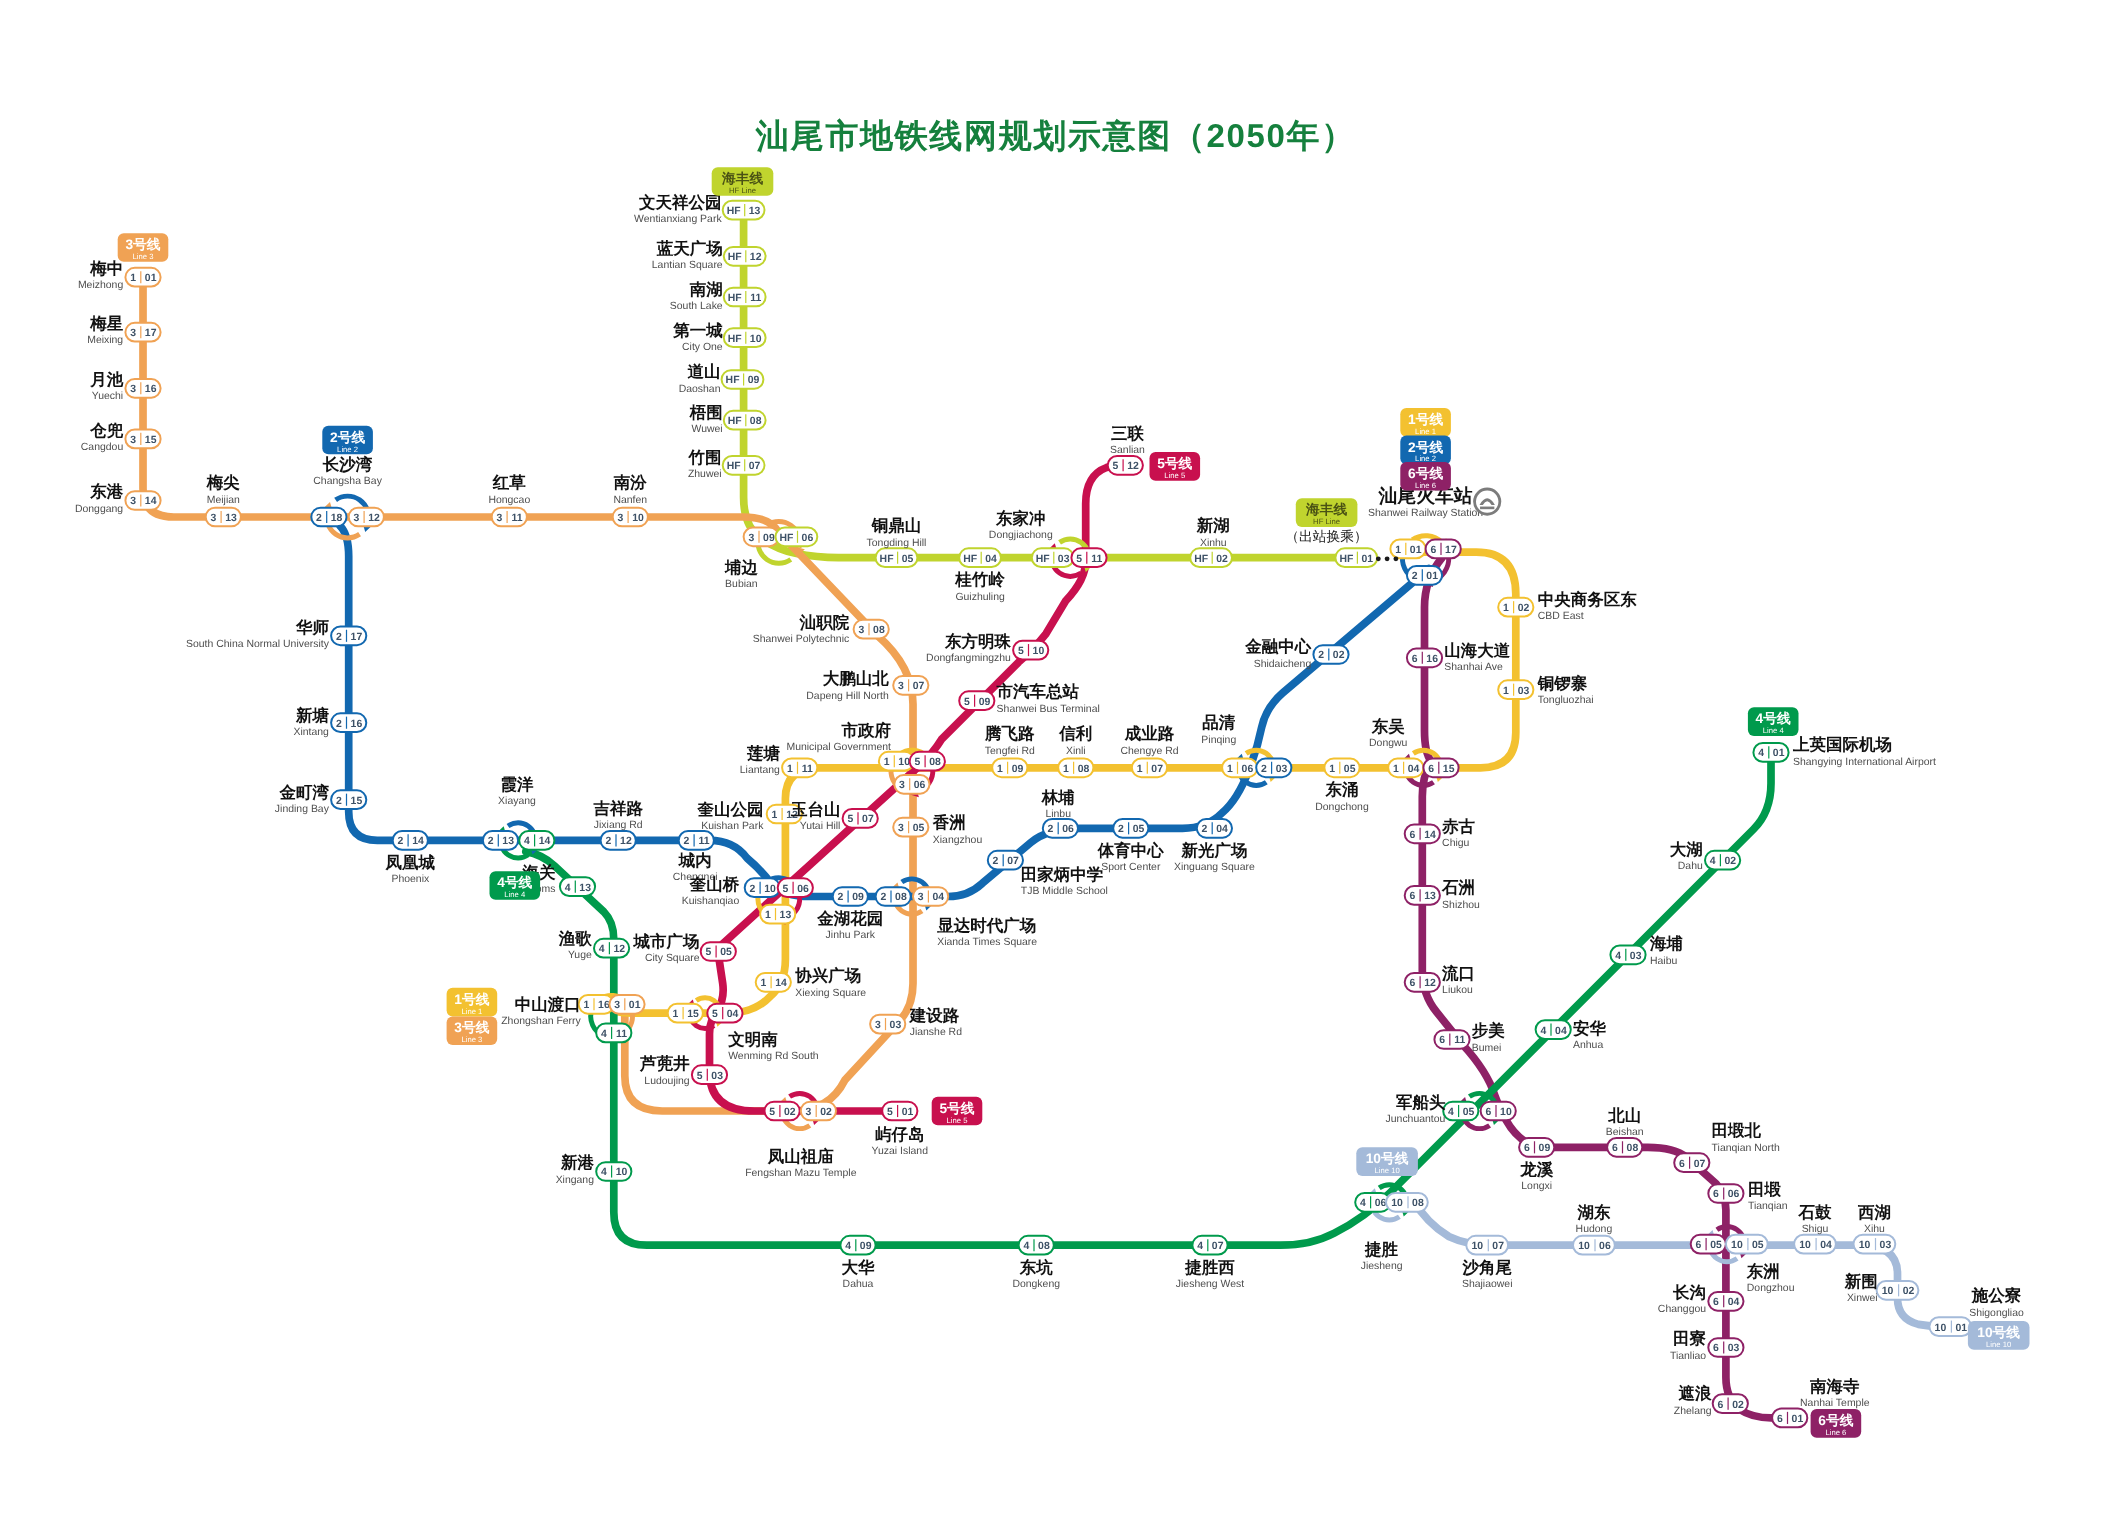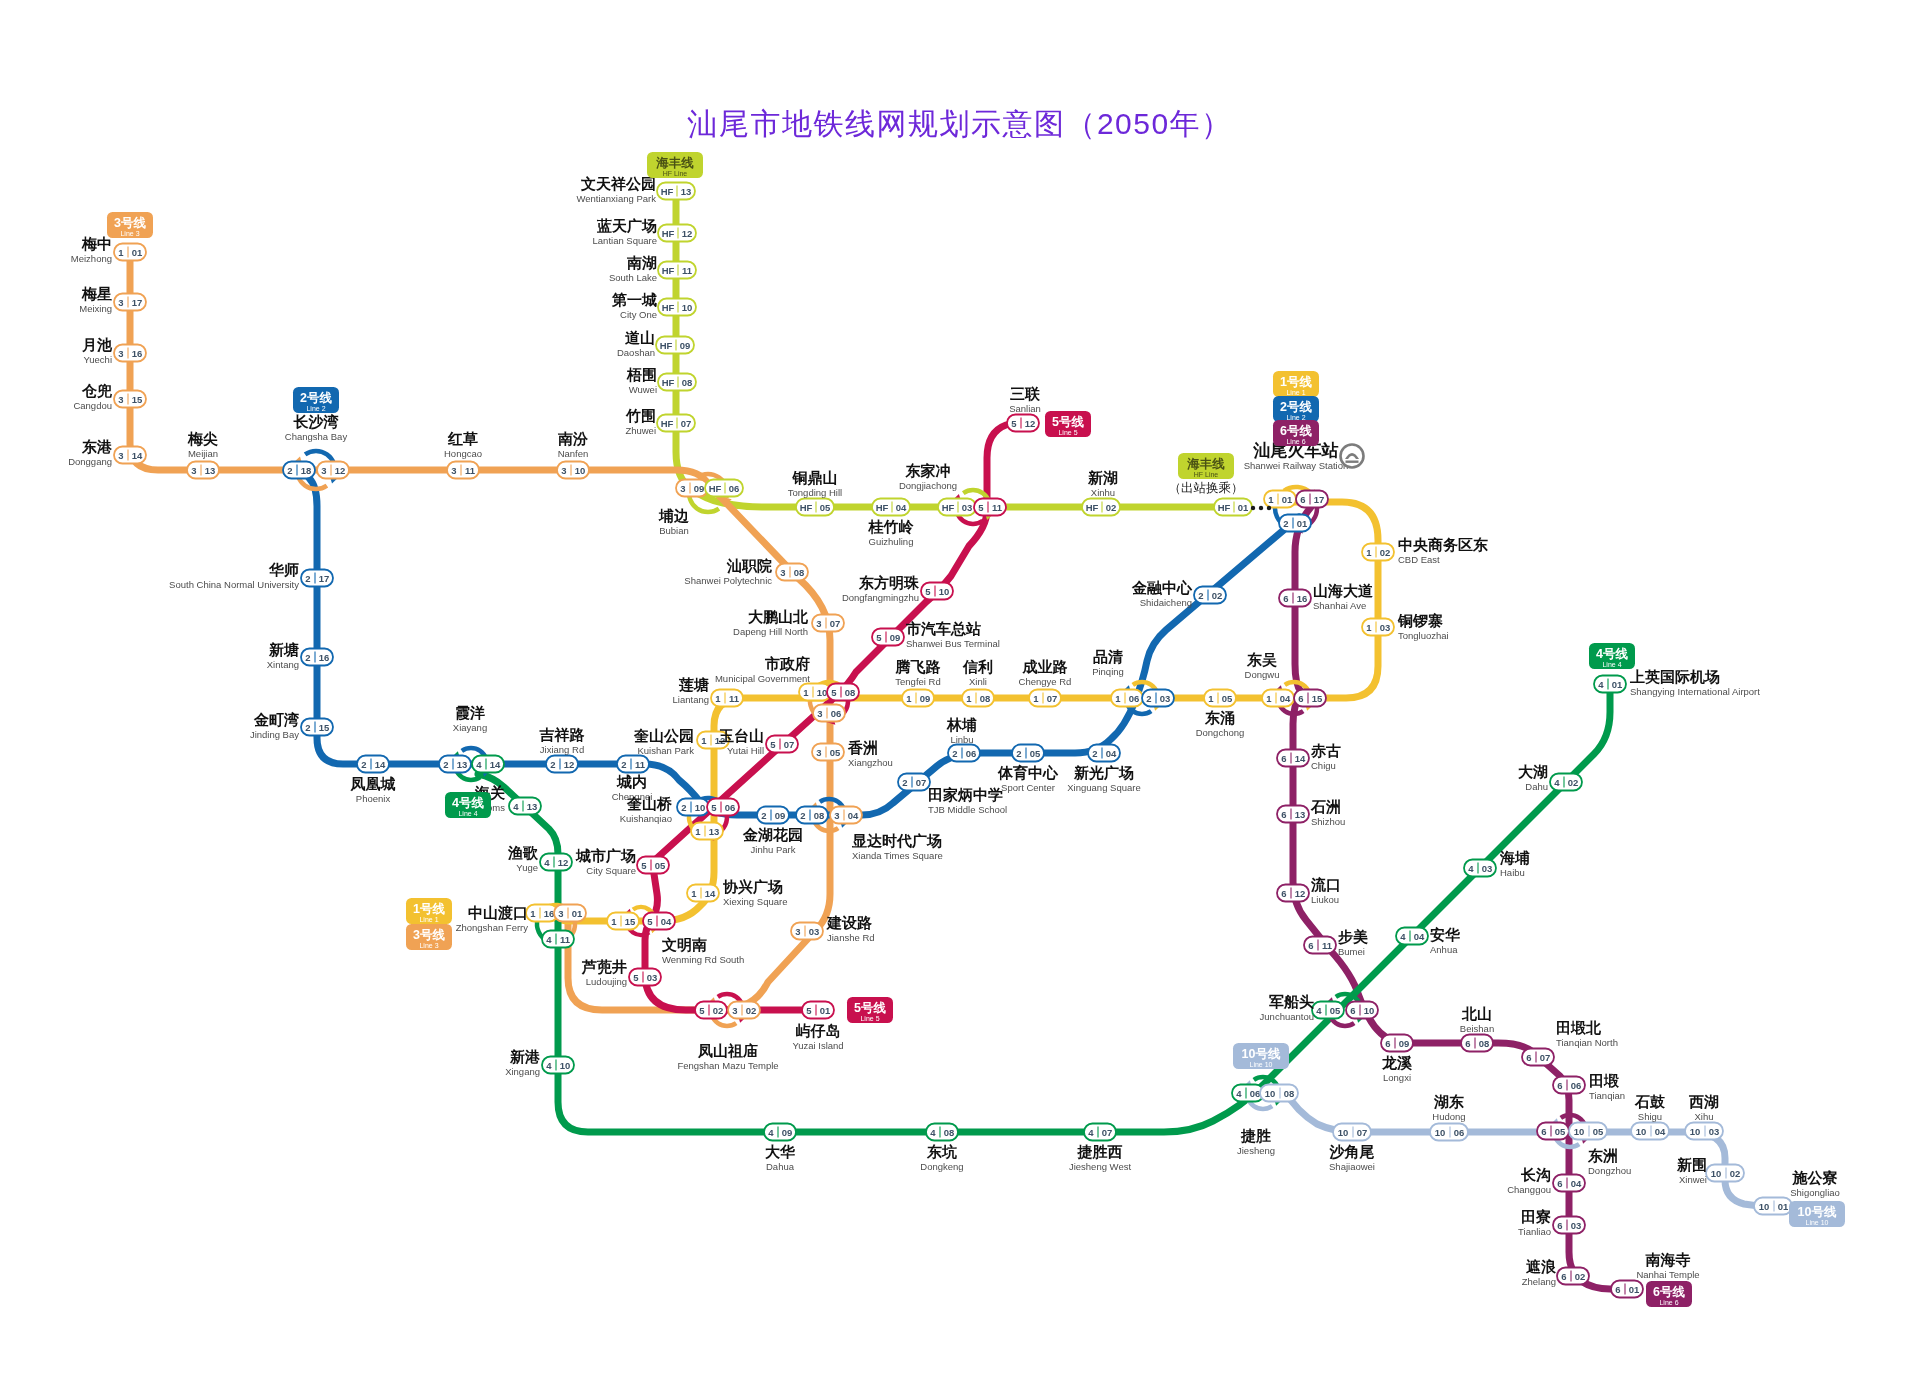--- a/index.html
+++ b/index.html
@@ -1,19 +1,19 @@
 <!DOCTYPE html>
 <html><head>
 <meta charset="utf-8">
 <style>
   html,body{margin:0;padding:0;background:#fff;}
   body{width:1920px;height:1393px;position:relative;font-family:"Liberation Sans","DejaVu Sans",sans-serif;}
   #map-wrap{position:absolute;inset:0;}
   #page-title{position:absolute;top:104px;left:0;right:0;text-align:center;
-    font-size:30px;font-weight:400;color:#6d28d9;letter-spacing:1.5px;}
+    font-size:30px;font-weight:700;color:#15803d;letter-spacing:1.5px;}
   svg text{user-select:none;}
 </style>
 </head>
 <body>
 
 <div id="map-wrap">
   <svg id="map-svg" width="1920" height="1393" viewBox="0 0 1920 1393" xmlns="http://www.w3.org/2000/svg">
       <g>
         <path d="M 676,190 V 452 Q 676,478 691,489 Q 707,500 723,503 Q 743,507 762,507 H 1232" fill="none" stroke="#C0D42E" stroke-width="7" stroke-linecap="round" stroke-linejoin="round"></path>
         <path d="M 130,252 V 444 Q 130,470 158,470 H 676 Q 700,470 708,484 L 798,578 Q 830,606 830,640 V 894 Q 830,916 816,930 L 768,982 Q 754,1010 720,1010 H 602 Q 568,1010 568,978 V 920" fill="none" stroke="#F0A254" stroke-width="7" stroke-linecap="round" stroke-linejoin="round"></path>

